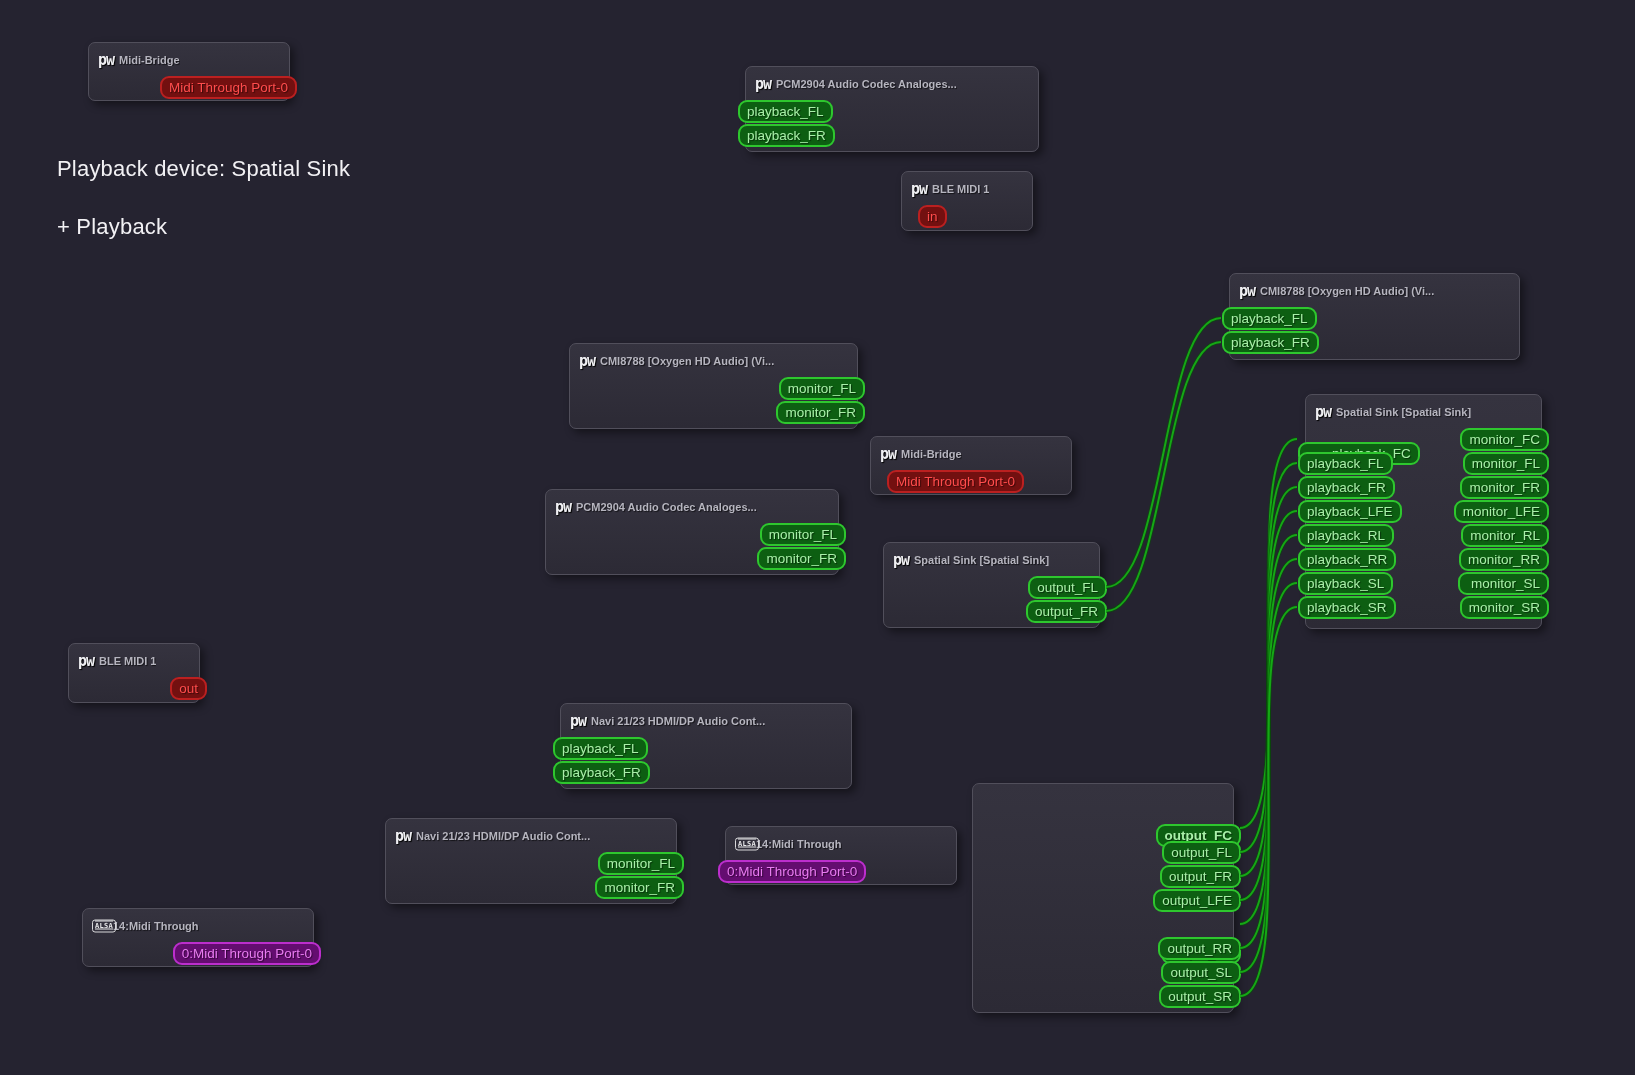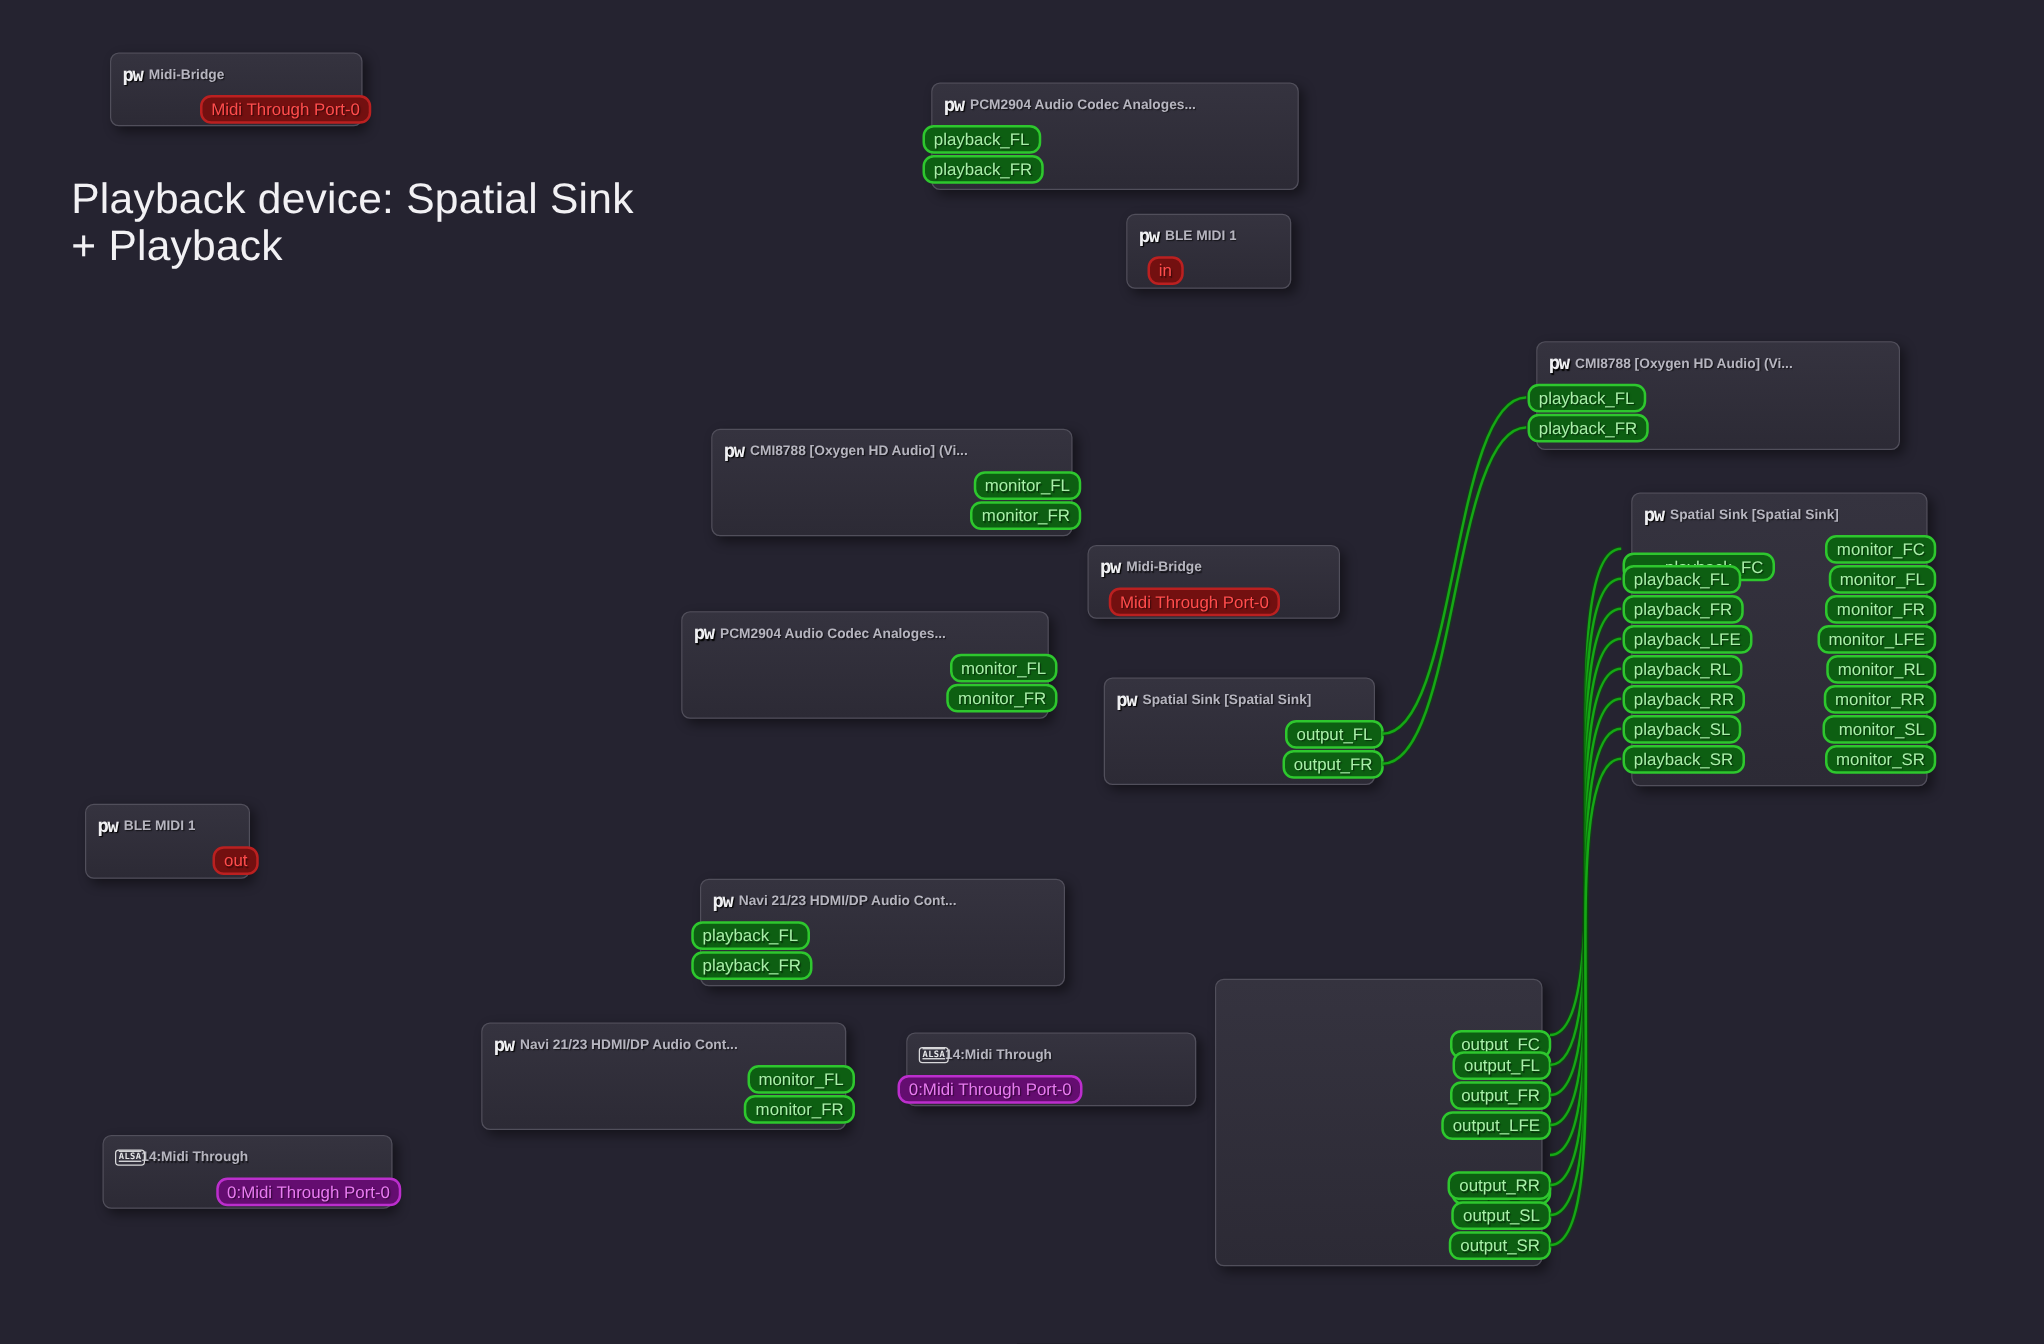--- a/index.html
+++ b/index.html
@@ -6,22 +6,22 @@
   #canvas{
     position:relative;
     width:1635px;height:1075px;
     background:var(--bg,#252330);
     overflow:hidden;
     font-family:"Liberation Sans","DejaVu Sans",sans-serif;
   }
   #heading{
     position:absolute;
     color:#f2f1f4;
-    font-size:34px;
-    line-height:38px;
+    font-size:22px;
+    line-height:58px;
     font-weight:400;
     letter-spacing:0.2px;
     white-space:pre-line;
   }
   .node{
     position:absolute;
     background:linear-gradient(180deg,#35333f 0%,#2c2a35 100%);
     border:1px solid var(--node-border,#514f5b);
     border-radius:7px;
     box-shadow:4px 4px 9px rgba(0,0,0,0.45);
@@ -224,21 +224,21 @@
     <div class="node" style="left: 725px; top: 826px; width: 230px; height: 57px;">
       <div class="node-header">
         <span class="node-icon">
           <span class="alsa-glyph">ALSA</span>
         </span>
         <span class="node-title">14:Midi Through</span>
       </div>
       <div class="port alsa" style="top: 33px; left: -8px;">0:Midi Through Port-0</div>
     </div>
     <div class="node" style="left: 972px; top: 783px; width: 260px; height: 228px;">
-      <div class="port audio" style="top: 40px; right: -8px;">output_FC</div>
+      <div class="port audio" style="top: 40px; right: -8px; font-weight: bold;">output_FC</div>
       <div class="port audio" style="top: 57px; right: -8px;">output_FL</div>
       <div class="port audio" style="top: 81px; right: -8px;">output_FR</div>
       <div class="port audio" style="top: 105px; right: -8px;">output_LFE</div>
       <div class="port audio" style="top: 129px; right: -8px; margin-top: 28px;">output_RL</div>
       <div class="port audio" style="top: 153px; right: -8px;">output_RR</div>
       <div class="port audio" style="top: 177px; right: -8px;">output_SL</div>
       <div class="port audio" style="top: 201px; right: -8px;">output_SR</div>
     </div>
     <div class="node" style="left: 82px; top: 908px; width: 230px; height: 57px;">
       <div class="node-header">

